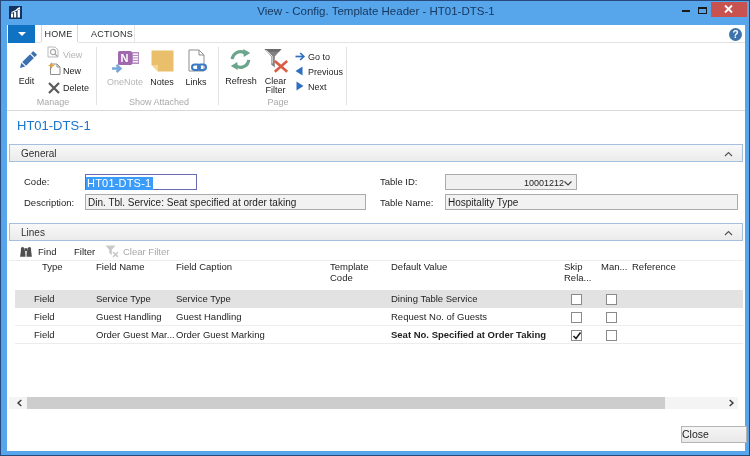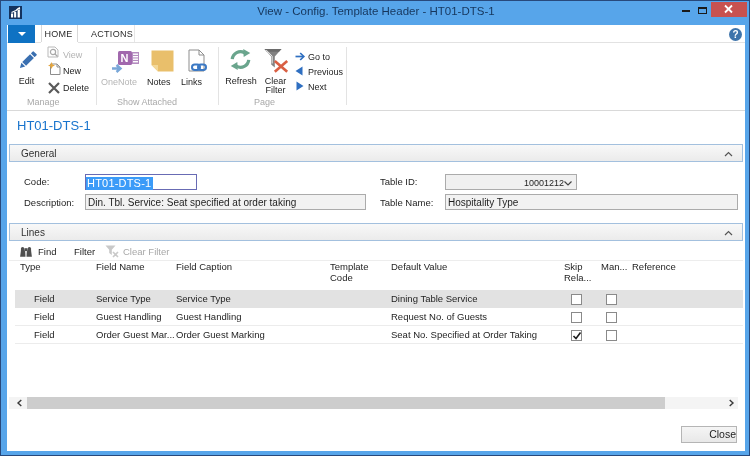--- a/index.html
+++ b/index.html
@@ -1,21 +1,21 @@
 <!DOCTYPE html>
 <html><head>
 <meta charset="utf-8">
 <style>
   html,body{margin:0;padding:0;}
   body{width:750px;height:456px;font-family:"Liberation Sans",sans-serif;-webkit-font-smoothing:antialiased;}
   .win{position:relative;width:750px;height:456px;background:#57a5ea;box-sizing:border-box;border:1px solid #28497c;overflow:hidden;}
   .abs{position:absolute;} svg{display:block;}
   .content{left:6px;top:24px;width:738px;height:426px;background:#fff;}
   .lbl{font-size:9px;color:#1e1e1e;white-space:nowrap;line-height:11px;}
-  .glbl{font-size:9px;color:#a9a9a9;white-space:nowrap;line-height:11px;}
+  .glbl{font-size:9px;color:#a9a9a9;white-space:nowrap;text-align:center;line-height:11px;}
   .band{left:8px;width:734px;height:18px;background:linear-gradient(#f8f8f8,#ebebeb);border:1px solid #a3c0de;box-sizing:border-box;padding-left:48px;}
   .band .t{position:absolute;left:11px;top:3px;font-size:10px;color:#333;}
   .flbl{font-size:9.5px;color:#1e1e1e;white-space:nowrap;}
   .fld{box-sizing:border-box;background:#f2f2f2;border:1px solid #ababab;font-size:10px;color:#1e1e1e;padding:2px 0 0 2px;white-space:nowrap;overflow:hidden;}
   .hcell{font-size:9.5px;color:#1e1e1e;line-height:11px;white-space:nowrap;}
   .cb{width:11px;height:11px;background:#fff;border:1px solid #8a8a8a;box-sizing:border-box;}
   .rowtxt{font-size:9.5px;color:#1e1e1e;white-space:nowrap;}
 </style>
 </head>
 <body>
@@ -210,21 +210,21 @@
   <div class="abs rowtxt" style="left:73px;top:245px;">Filter</div>
   <div class="abs" style="left:104px;top:244px;">
     <svg width="15" height="13" viewBox="0 0 15 13">
       <path d="M0.5 0.5 H10.5 L6.8 4.8 V10 L4.2 8 V4.8 Z" fill="#c9c9c9"></path>
       <path d="M8 7 L13 12 M13 7 L8 12" stroke="#c9c9c9" stroke-width="1.6"></path>
     </svg>
   </div>
   <div class="abs rowtxt" style="left:122px;top:245px;color:#a8a8a8;">Clear Filter</div>
   <div class="abs" style="left:8px;top:259px;width:734px;height:1px;background:#ededed;"></div>
 
-  <div class="abs hcell" style="left:19px;top:260px;">Type</div>
+  <div class="abs hcell" style="left:41px;top:260px;">Type</div>
   <div class="abs hcell" style="left:95px;top:260px;">Field Name</div>
   <div class="abs hcell" style="left:175px;top:260px;">Field Caption</div>
   <div class="abs hcell" style="left:329px;top:260px;">Template<br>Code</div>
   <div class="abs hcell" style="left:390px;top:260px;">Default Value</div>
   <div class="abs hcell" style="left:563px;top:260px;">Skip<br>Rela...</div>
   <div class="abs hcell" style="left:600px;top:260px;">Man...</div>
   <div class="abs hcell" style="left:631px;top:260px;">Reference</div>
 
   <div class="abs" style="left:14px;top:289px;width:728px;height:18px;background:#e2e2e2;"></div>
   <div class="abs rowtxt" style="left:33px;top:292px;">Field</div>
@@ -239,31 +239,31 @@
   <div class="abs rowtxt" style="left:95px;top:310px;">Guest Handling</div>
   <div class="abs rowtxt" style="left:175px;top:310px;">Guest Handling</div>
   <div class="abs rowtxt" style="left:390px;top:310px;">Request No. of Guests</div>
   <div class="abs cb" style="left:570px;top:311px;"></div>
   <div class="abs cb" style="left:605px;top:311px;"></div>
 
   <div class="abs" style="left:14px;top:342px;width:728px;height:1px;background:#ececec;"></div>
   <div class="abs rowtxt" style="left:33px;top:328px;">Field</div>
   <div class="abs rowtxt" style="left:95px;top:328px;">Order Guest Mar...</div>
   <div class="abs rowtxt" style="left:175px;top:328px;">Order Guest Marking</div>
-  <div class="abs rowtxt" style="left:390px;top:328px;">Seat No. Specified at Order Taking</div>
+  <div class="abs rowtxt" style="left:390px;top:328px;font-weight:bold;">Seat No. Specified at Order Taking</div>
   <div class="abs cb" style="left:570px;top:329px;">
     <svg width="10" height="10" viewBox="0 0 10 10" style="position:absolute;left:0;top:0;">
         <path d="M1.5 5 L4 7.5 L8.5 1.5" fill="none" stroke="#1e1e1e" stroke-width="1.6"></path>
       </svg>
   </div>
   <div class="abs cb" style="left:605px;top:329px;"></div>
 
   <div class="abs" style="left:8px;top:396px;width:729px;height:12px;background:#f4f4f4;"></div>
   <div class="abs" style="left:26px;top:396px;width:638px;height:12px;background:#cdcdcd;"></div>
   <svg class="abs" style="left:15px;top:398px;" width="8" height="8" viewBox="0 0 8 8">
       <path d="M5.3 1 L2 4 L5.3 7" fill="none" stroke="#3a3a3a" stroke-width="1.4"></path>
     </svg>
   <svg class="abs" style="left:726px;top:398px;" width="8" height="8" viewBox="0 0 8 8">
       <path d="M2.7 1 L6 4 L2.7 7" fill="none" stroke="#3a3a3a" stroke-width="1.4"></path>
     </svg>
 
-  <div class="abs" style="left:680px;top:425px;width:56px;height:17px;box-sizing:border-box;background:linear-gradient(#f5f5f5,#e8e8e8);border:1px solid #b5b5b5;text-align:right;font-size:10.5px;color:#1e1e1e;line-height:15px;">Close</div>
+  <div class="abs" style="left:680px;top:425px;width:66px;height:17px;box-sizing:border-box;background:linear-gradient(#f5f5f5,#e8e8e8);border:1px solid #b5b5b5;text-align:left;font-size:10.5px;color:#1e1e1e;line-height:15px;">Close</div>
 </div>
 
 </body></html>

